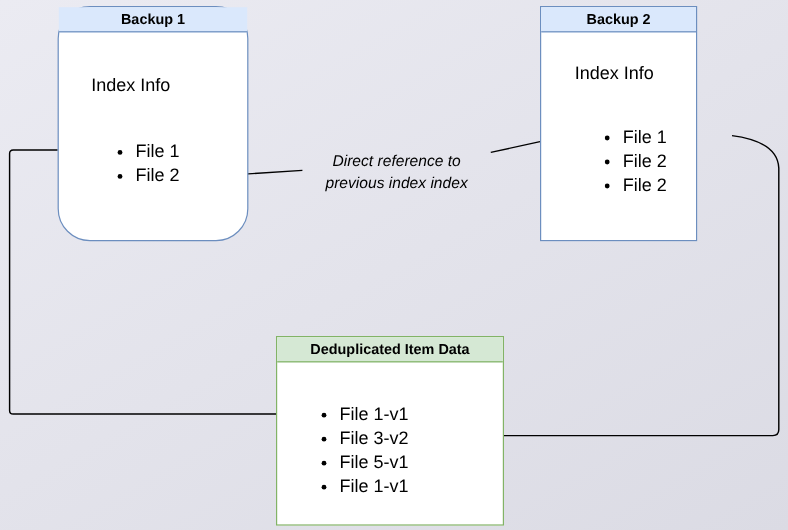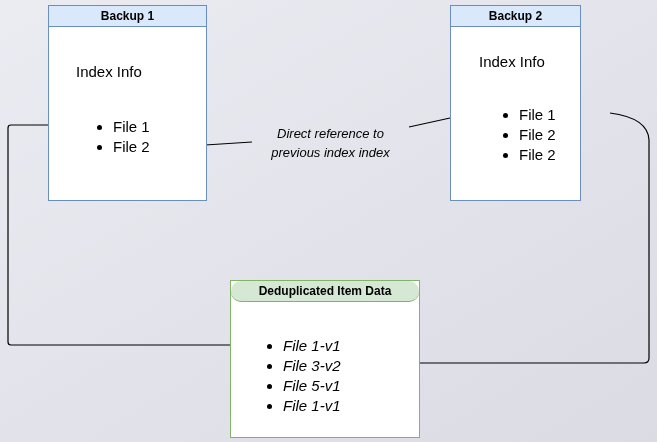--- a/index.html
+++ b/index.html
@@ -13,34 +13,34 @@
   .canvas{position:absolute;left:0;top:0;width:657px;height:442px;}
   svg.arrows{position:absolute;left:0;top:0;width:657px;height:442px;}
   .box{position:absolute;border:1px solid #000;box-sizing:border-box;background:var(--box-body,#ffffff);}
   .box.blue{border-color:var(--blue-border,#6c8ebf);}
   .box.green{border-color:var(--green-border,#82b366);}
   .box-header{
     height:20px;line-height:20px;text-align:center;
     font-size:12px;font-weight:bold;border-bottom:1px solid;
   }
   .blue .box-header{background:var(--blue-header,#dae8fc);border-color:var(--blue-border,#6c8ebf);}
-  .green .box-header{background:var(--green-header,#d5e8d4);border-color:var(--green-border,#82b366);border-radius:10px;}
+  .green .box-header{background:var(--green-header,#d5e8d4);border-color:var(--green-border,#82b366);}
   .subtitle{position:absolute;font-size:15px;white-space:nowrap;}
   ul.file-list{
     position:absolute;margin:0;padding:0 0 0 16px;
     font-size:15px;line-height:20px;list-style:disc outside;white-space:nowrap;
   }
-  #backup1{left:48px;top:5px;width:159px;height:196px;}
+  #backup1{left:48px;top:5px;width:159px;height:196px;border-radius:27px;}
   #backup2{left:450px;top:5px;width:131px;height:196px;}
   #dedup{left:230px;top:280px;width:190px;height:158px;}
   #backup1 .subtitle{left:27px;top:57px;}
   #backup1 ul.file-list{left:48px;top:111px;}
   #backup2 .subtitle{left:28px;top:47px;}
   #backup2 ul.file-list{left:52px;top:99px;}
-  #dedup ul.file-list{left:36px;top:55px;font-style:italic;}
+  #dedup ul.file-list{left:36px;top:55px;}
   .edge-label{
     position:absolute;left:243px;top:124px;width:175px;
     text-align:center;font-size:13px;line-height:19px;font-style:italic;
   }
 </style>
 </head>
 <body>
 
 <div class="canvas">
 

